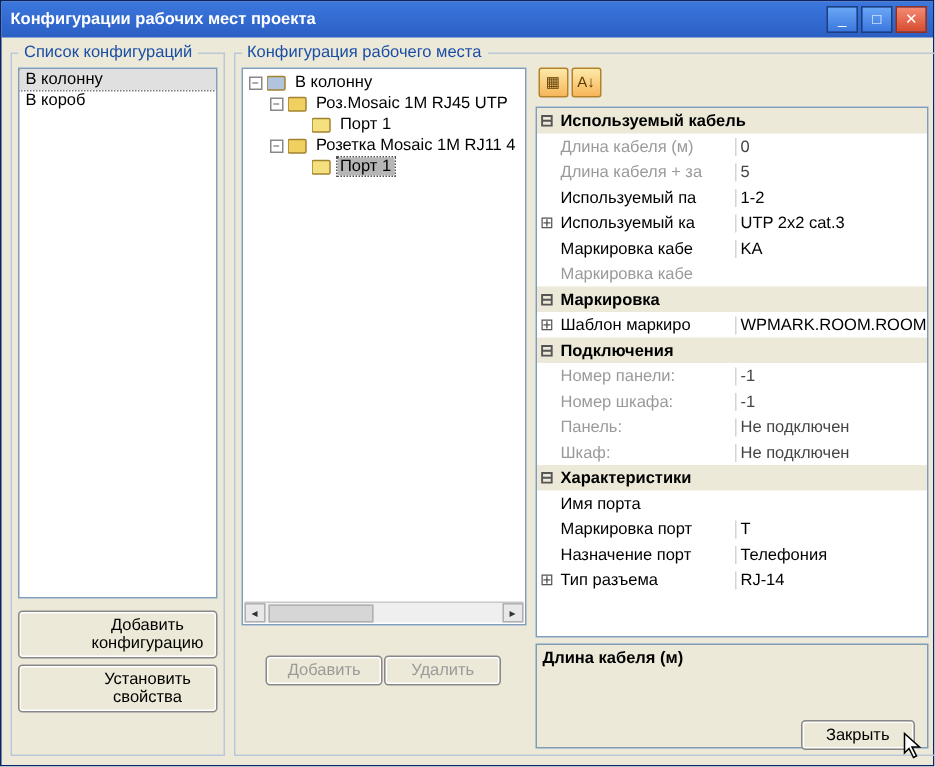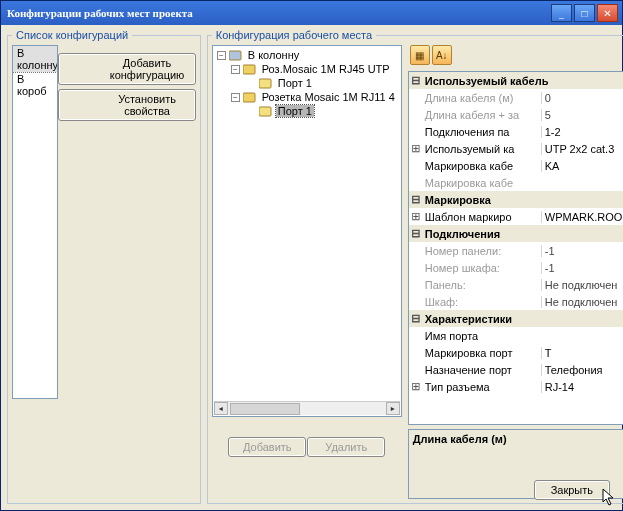--- a/index.html
+++ b/index.html
@@ -1,25 +1,25 @@
 <!DOCTYPE html>
 <html><head>
 <meta charset="utf-8">
 <style>
   * { box-sizing: border-box; }
   html, body { margin: 0; padding: 0; font-family: Tahoma, sans-serif; font-size: 11px; }
   .window { width: 623px; height: 511px; background: #ECE9D8; border: 1px solid #0A246A; display: flex; flex-direction: column; position: relative; }
-  .titlebar { height: 24px; background: linear-gradient(#3B77DD, #2B5FC4); display: flex; align-items: center; color: #fff; padding: 0 4px; font-family: Liberation Serif, serif; }
+  .titlebar { height: 24px; background: linear-gradient(#3B77DD, #2B5FC4); display: flex; align-items: center; color: #fff; padding: 0 4px; }
   .titlebar .title { flex: 1; font-weight: bold; padding-left: 2px; }
   .titlebar .btn { width: 21px; height: 18px; background: linear-gradient(#6AA7F6,#3B77DD); border: 1px solid #1C3E7E; margin-left: 2px; display:flex; align-items:center; justify-content:center; color:#fff; font-size:10px; }
   .titlebar .btn.close { background: linear-gradient(#F48A74,#D64C2F); border-color:#9B2E18;}
   .body { flex:1; display:flex; padding:4px 6px 6px 6px; gap:6px; }
   fieldset { border: 1px solid #B9C8D8; margin:0; padding: 4px; }
   legend { color:#1A4EA6; padding:0 4px; }
-  .col-left { width: 158px; display:flex; flex-direction:row; }
+  .col-left { width: 158px; display:flex; flex-direction:column; }
   .col-right { flex:1; display:flex; flex-direction:row; }
   .listbox { background:#fff; border:1px solid #7F9DB9; height: 354px; overflow:auto; }
   .listbox .item { padding:1px 4px; cursor:default; }
   .listbox .item.selected { background:#E0E0E0; outline:1px dotted #777; }
   .btnrow { display:flex; flex-direction:column; gap:4px; margin-top:8px; }
   .btnrow button, .bottombar button, .treebtns button, .closebar button { font-family: Tahoma,sans-serif; font-size:11px; background:#ECE9D8; border:1px solid #888; border-radius:3px; padding:3px 8px; box-shadow: inset 0 0 0 1px #fff; }
   .btnrow button { width:100%;padding-left:48px; }
   button:disabled { color:#9A9A9A; }
   .right-inner { display:flex; gap:6px; height:100%; }
   .treepane { width: 190px; display:flex; flex-direction:column; }
@@ -154,21 +154,21 @@
                 <span class="pname">Длина кабеля (м)</span>
                 <span class="pval">0</span>
               </div>
               <div class="prow gray">
                 <span class="exp"></span>
                 <span class="pname">Длина кабеля + за</span>
                 <span class="pval">5</span>
               </div>
               <div class="prow">
                 <span class="exp"></span>
-                <span class="pname">Подключения па</span>
+                <span class="pname">Используемый па</span>
                 <span class="pval">1-2</span>
               </div>
               <div class="prow">
                 <span class="exp">⊞</span>
                 <span class="pname">Используемый ка</span>
                 <span class="pval">UTP 2x2 cat.3</span>
               </div>
               <div class="prow">
                 <span class="exp"></span>
                 <span class="pname">Маркировка кабе</span>

